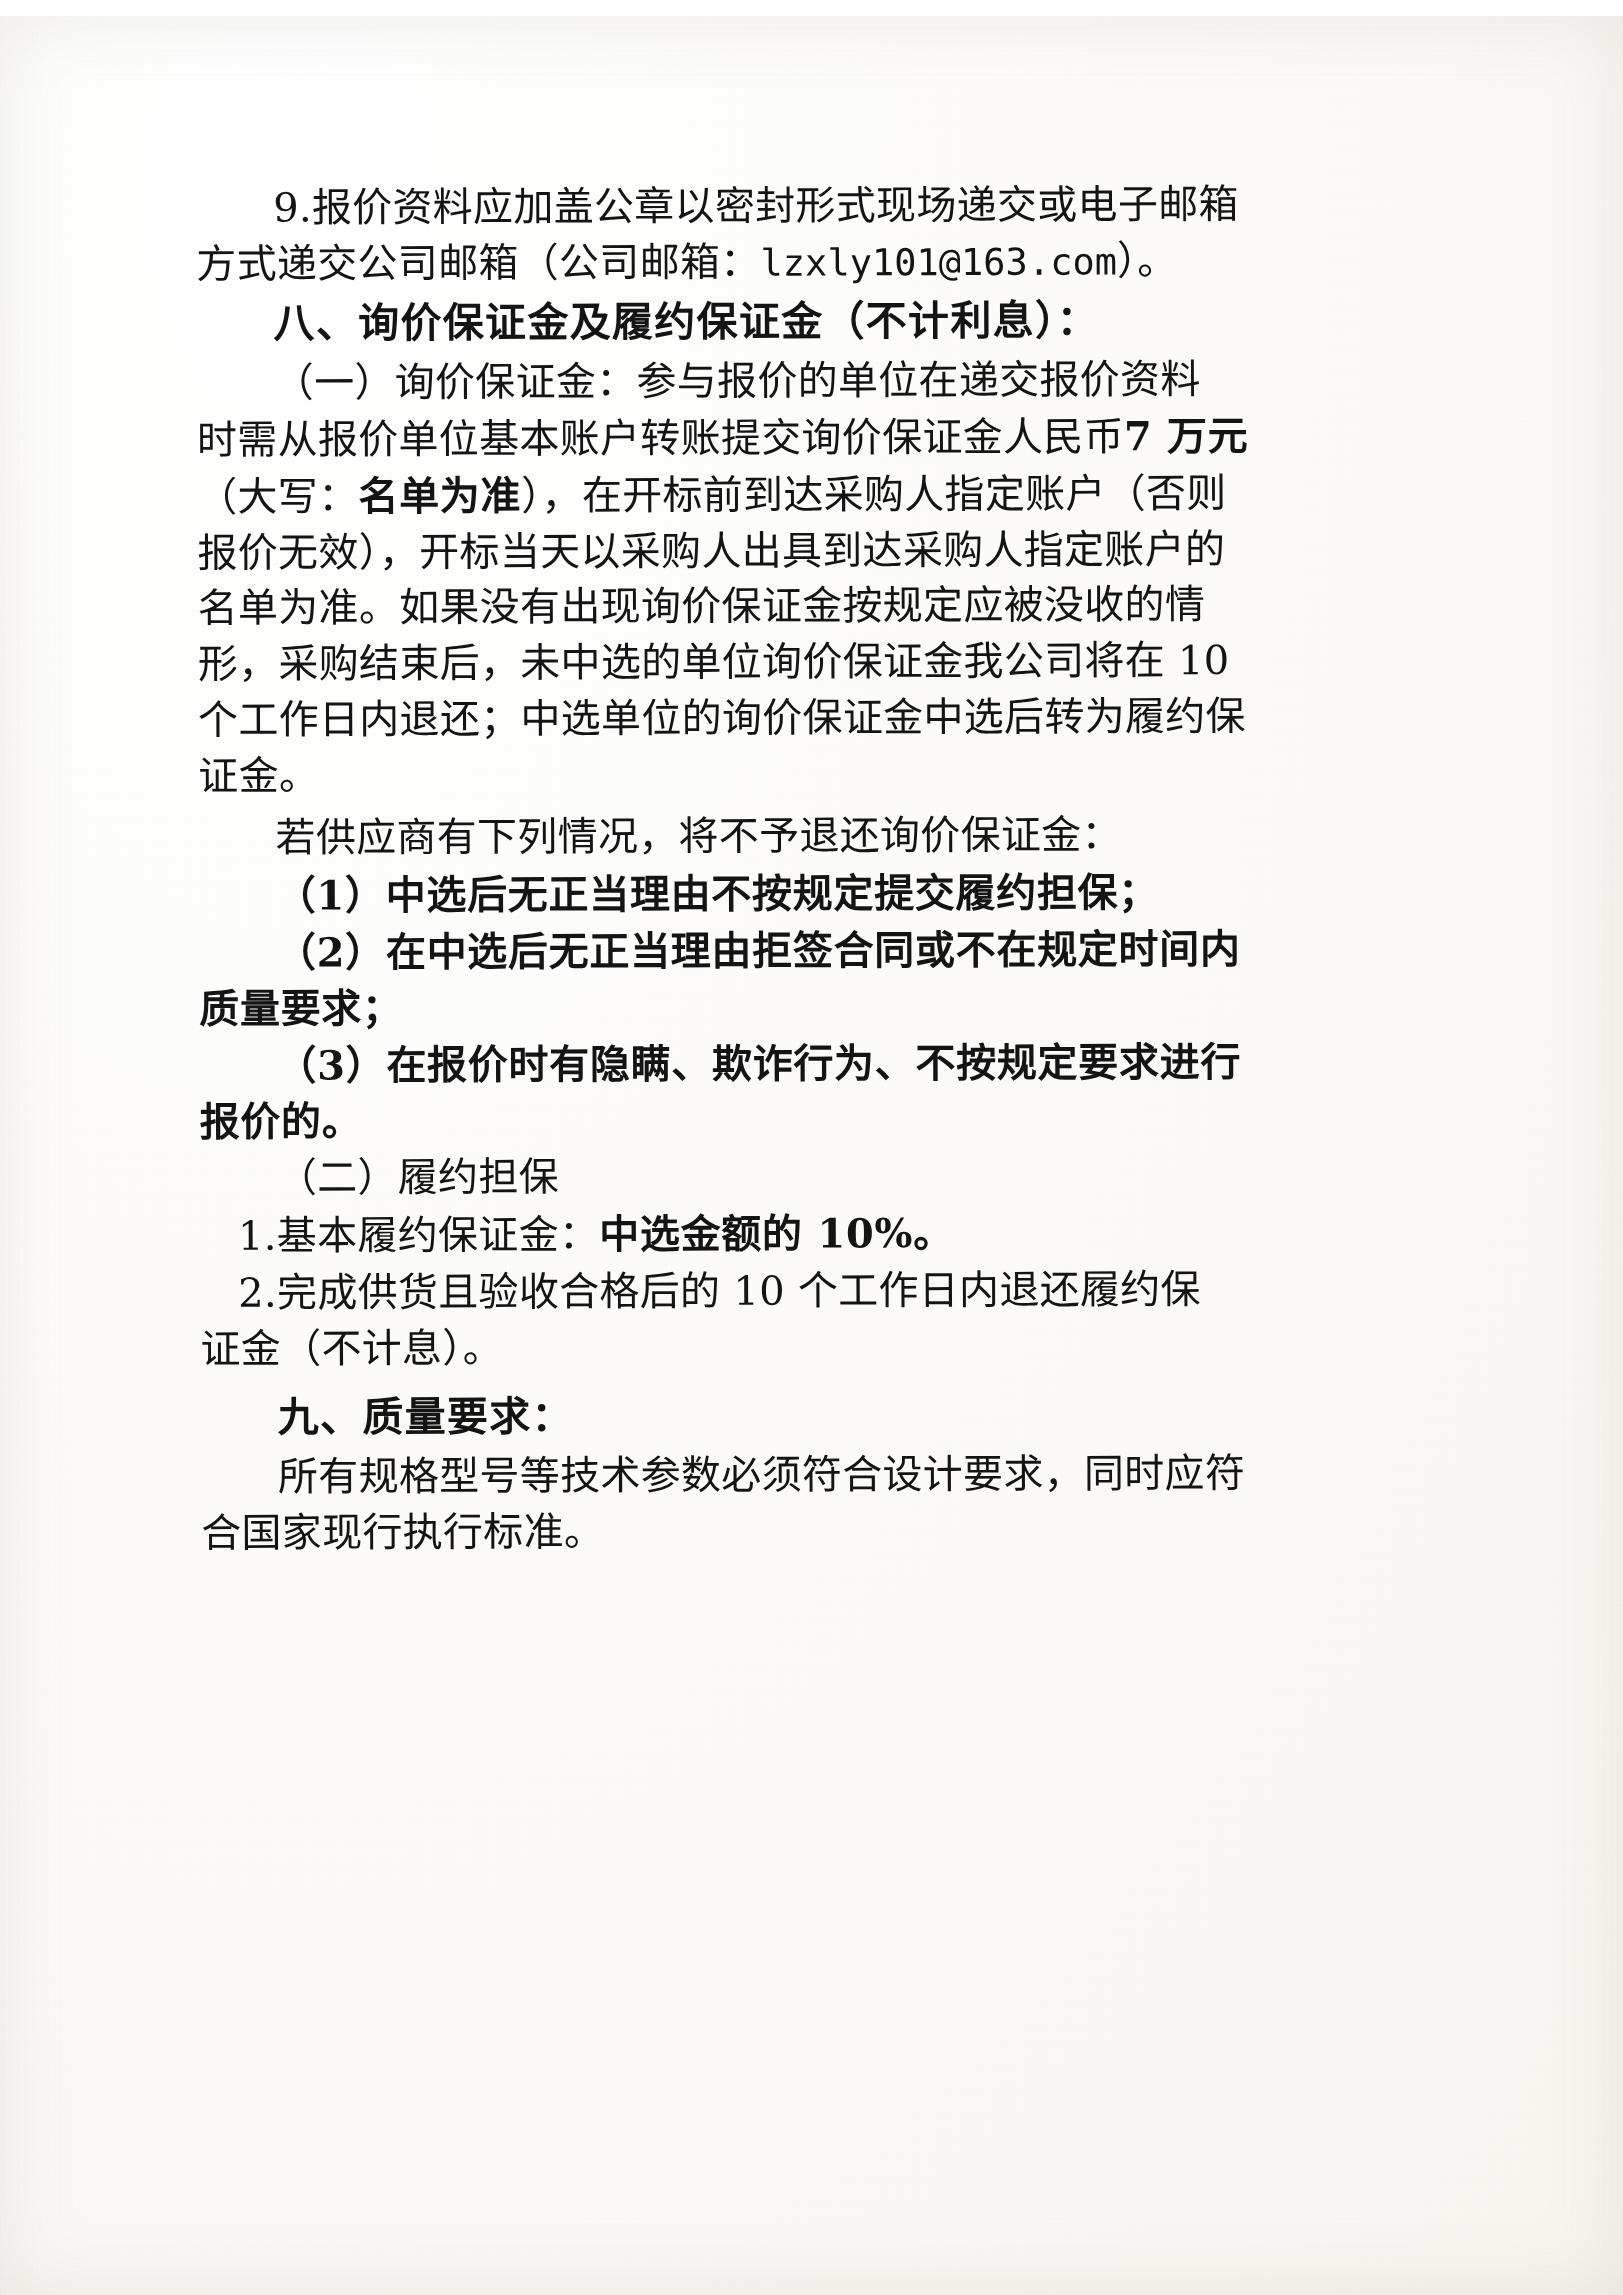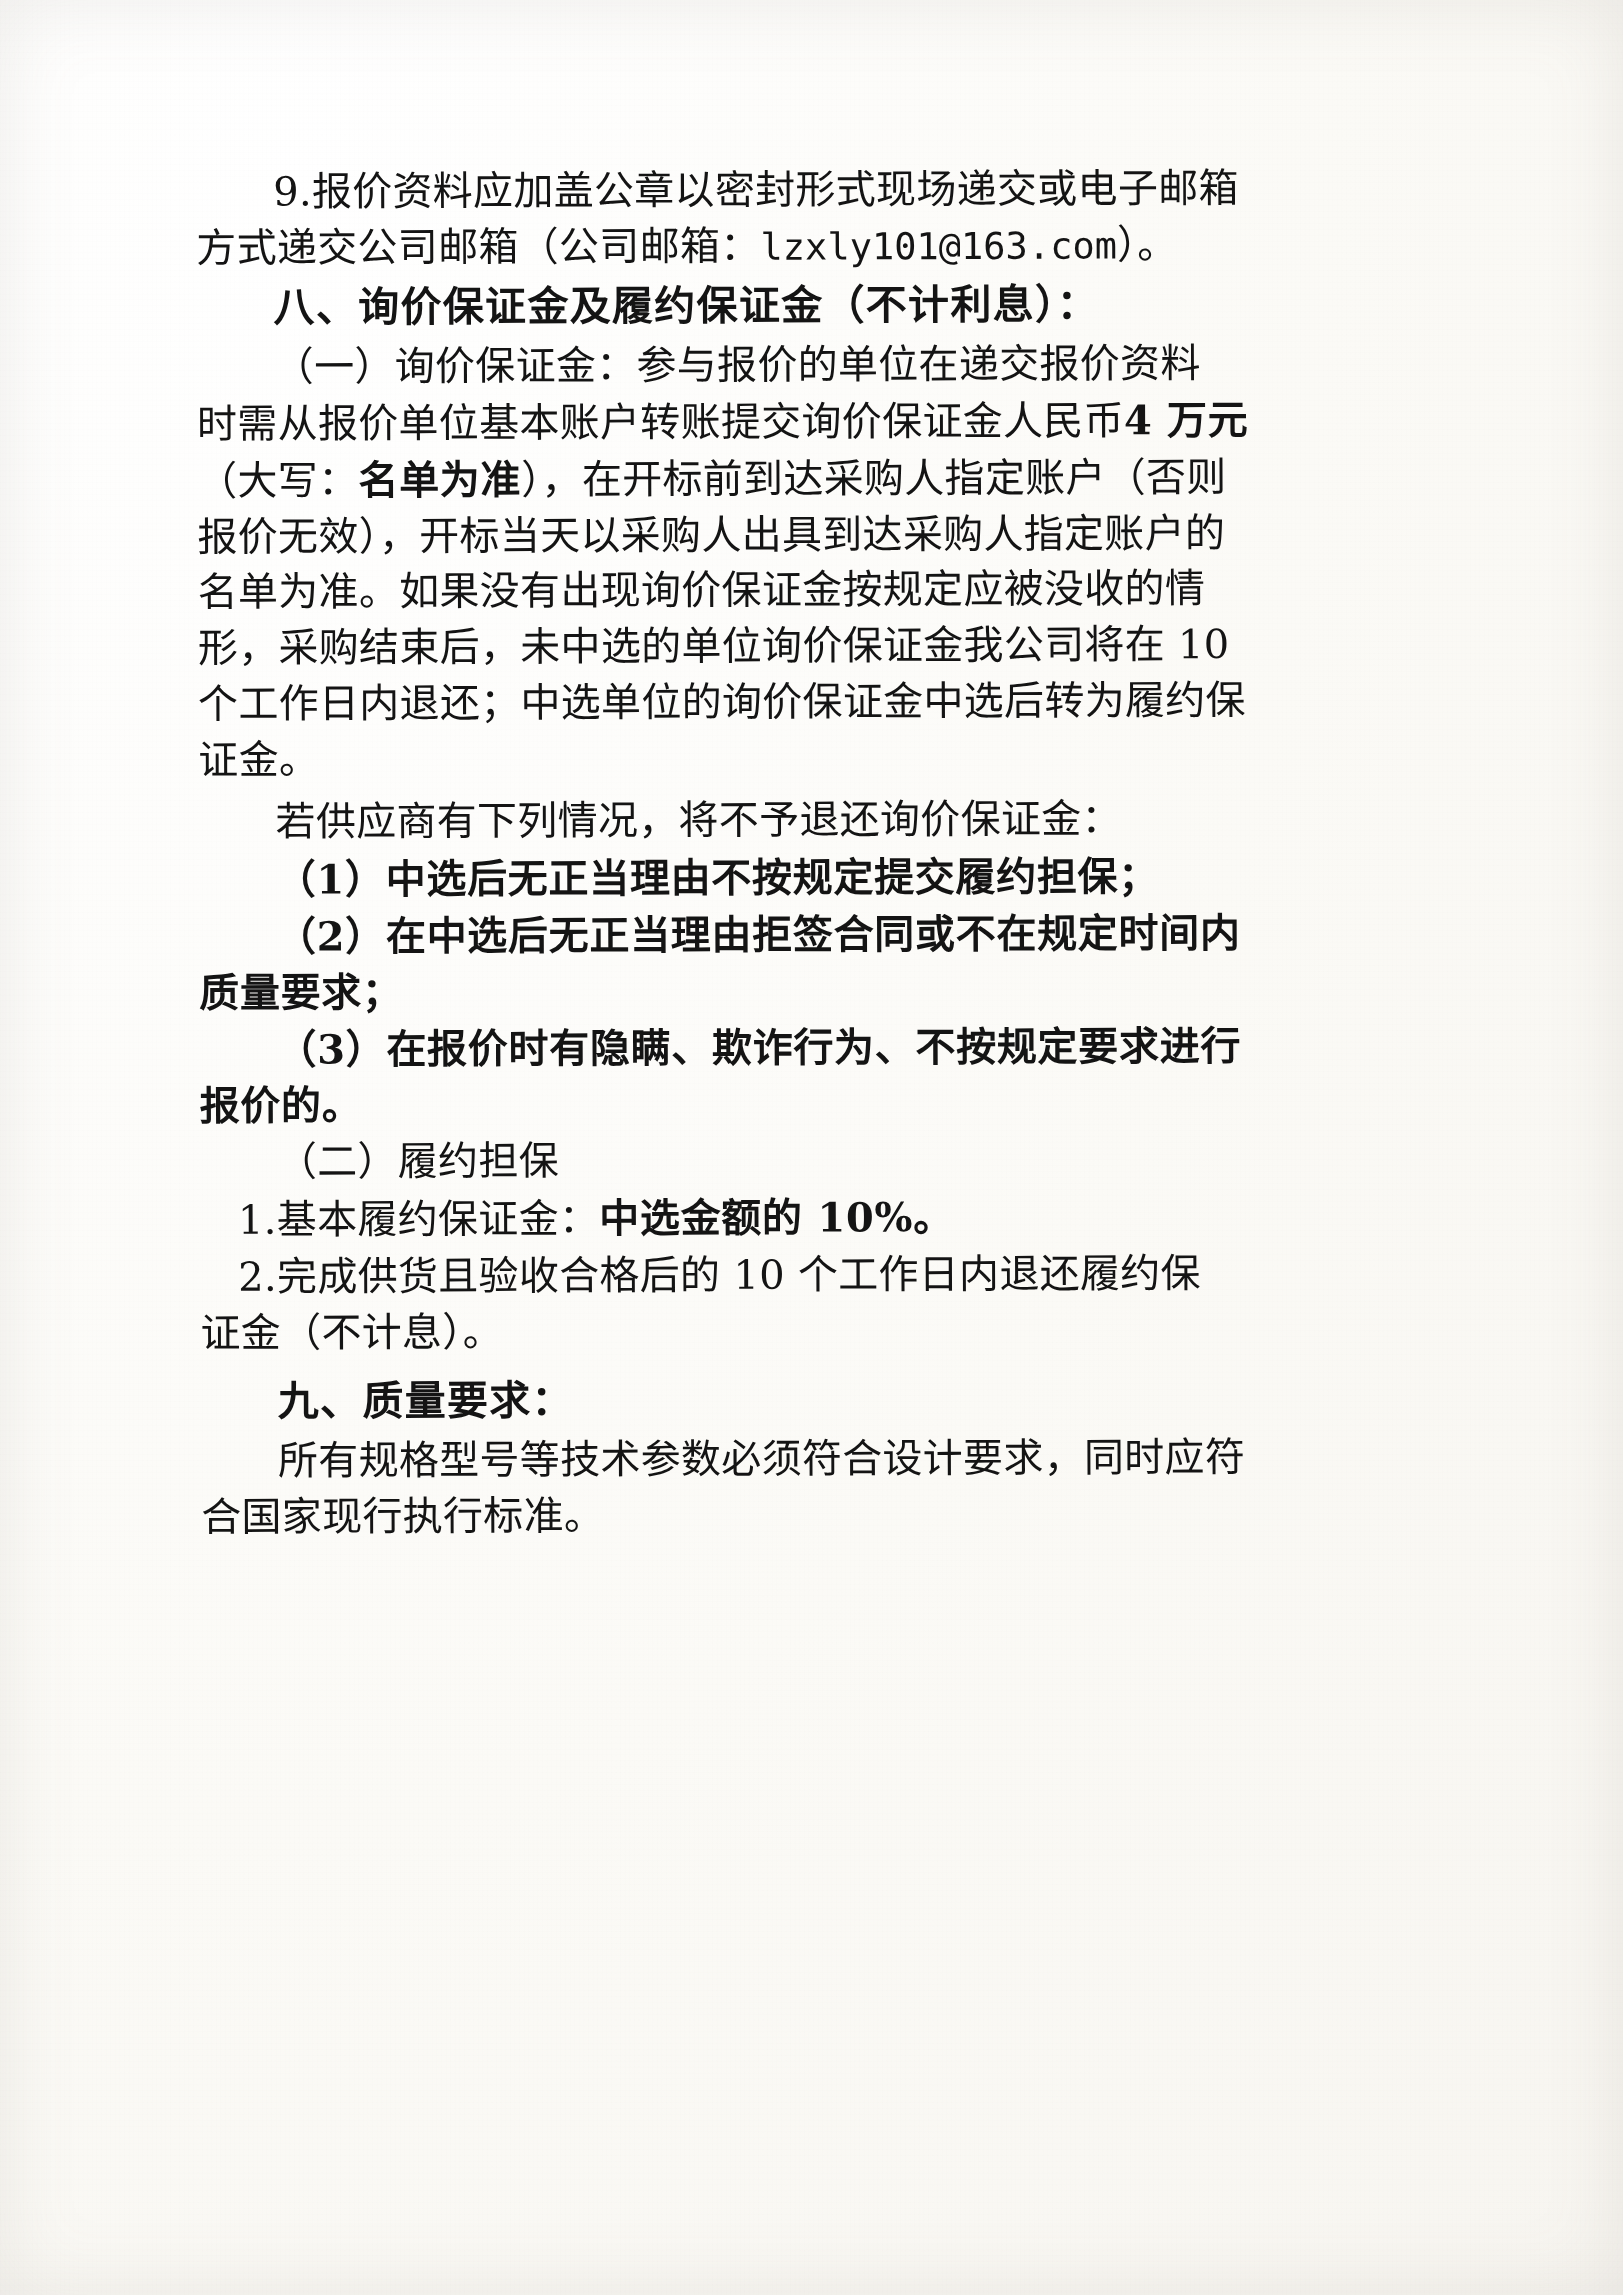--- a/index.html
+++ b/index.html
@@ -15,20 +15,21 @@
     position: relative;
     overflow: hidden;
   }
   
   .page {
     position: absolute;
     inset: 0;
     background: #fdfcf9;
     background-image:
       radial-gradient(ellipse at 18% 8%, #ffffff 0%, #fbfaf6 55%, #f7f5f0 100%);
+    margin-top: 16px;
   }
   .paper-noise {
     position: absolute;
     inset: 0;
     pointer-events: none;
     opacity: 0.5;
     background-image:
       linear-gradient(90deg, rgba(0,0,0,0.012) 0.7px, transparent 0.7px),
       linear-gradient(0deg, rgba(0,0,0,0.010) 0.7px, transparent 0.7px);
     background-size: 4.6px 4.6px, 5.9px 5.9px;
@@ -91,21 +92,21 @@
 
     <div class="blk">
       <p class="ind1"><span>9.报价资料应加盖公章以密封形式现场递交或电子邮箱</span></p>
       <p><span>方式递交公司邮箱（公司邮箱：</span><span class="mono">lzxly101@163.com</span><span>）。</span></p>
     </div>
 
     <p class="heading">八、询价保证金及履约保证金（不计利息）：</p>
 
     <div class="blk">
       <p class="ind1"><span>（一）询价保证金：参与报价的单位在递交报价资料</span></p>
-      <p><span>时需从报价单位基本账户转账提交询价保证金人民币</span><span class="bold">4 万元</span></p>
+      <p><span>时需从报价单位基本账户转账提交询价保证金人民币</span><span class="bold">7 万元</span></p>
       <p><span>（大写：</span><span class="bold">名单为准</span><span>），在开标前到达采购人指定账户（否则</span></p>
       <p><span>报价无效），开标当天以采购人出具到达采购人指定账户的</span></p>
       <p><span>名单为准。如果没有出现询价保证金按规定应被没收的情</span></p>
       <p><span>形，采购结束后，未中选的单位询价保证金我公司将在 10</span></p>
       <p><span>个工作日内退还；中选单位的询价保证金中选后转为履约保</span></p>
       <p><span>证金。</span></p>
     </div>
 
     <div class="gap-sm"></div>
 

